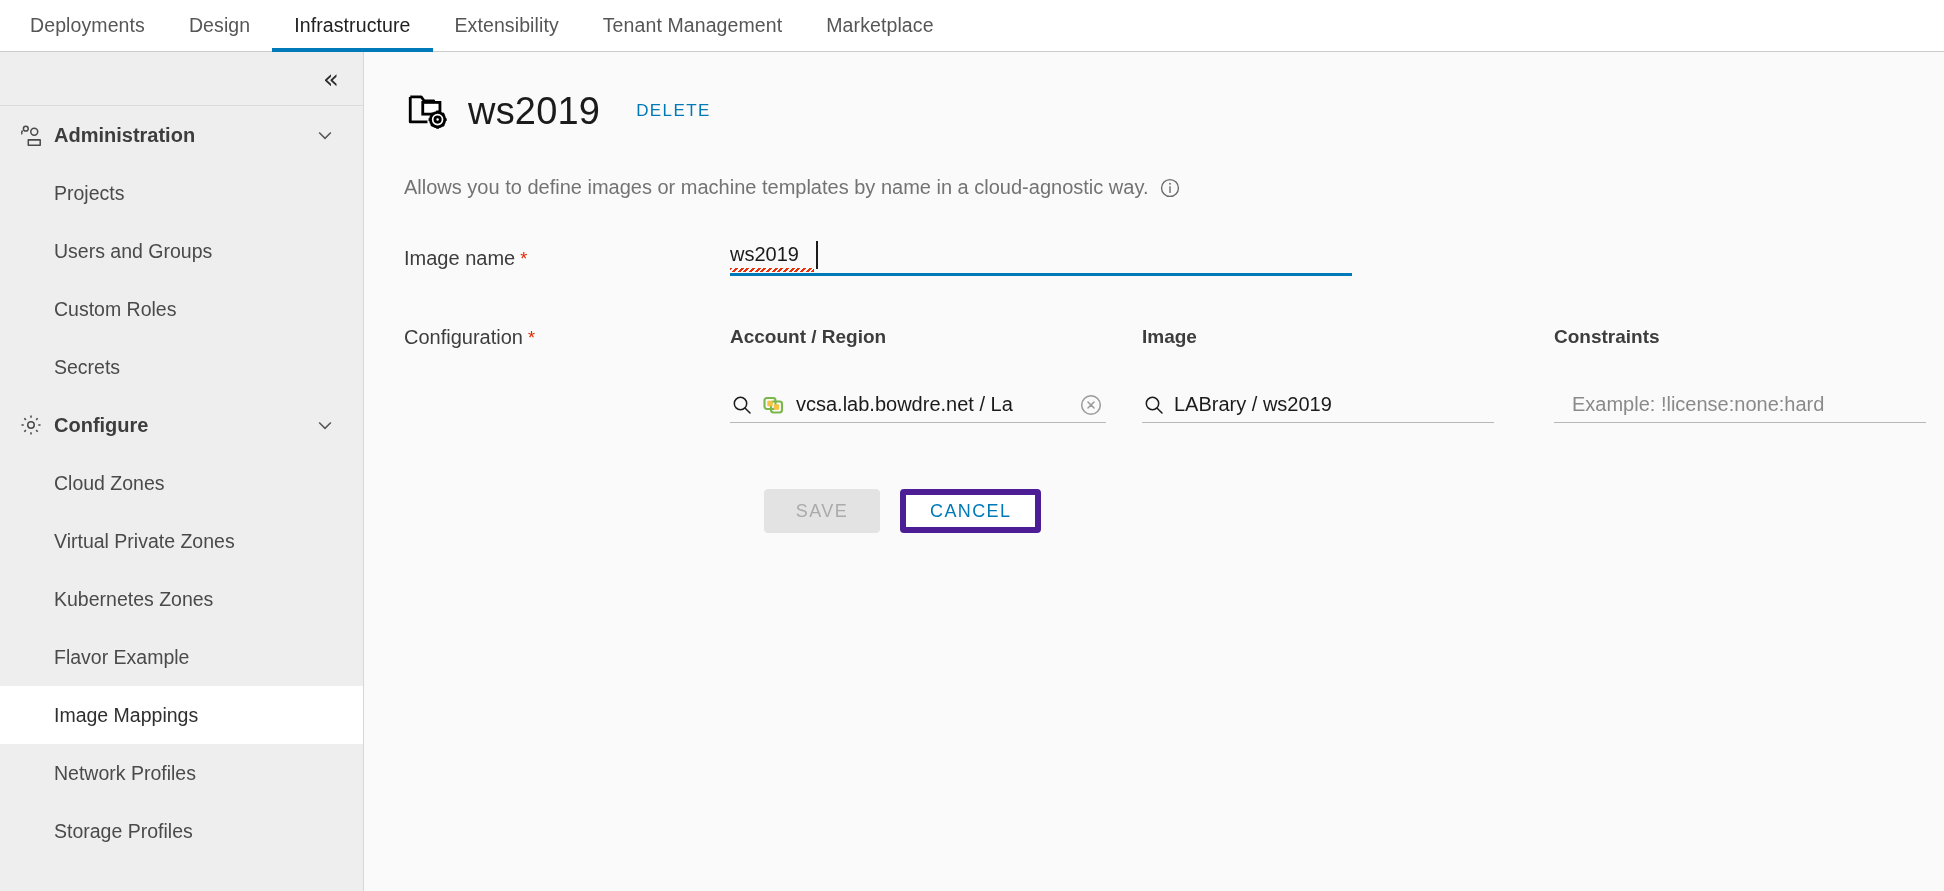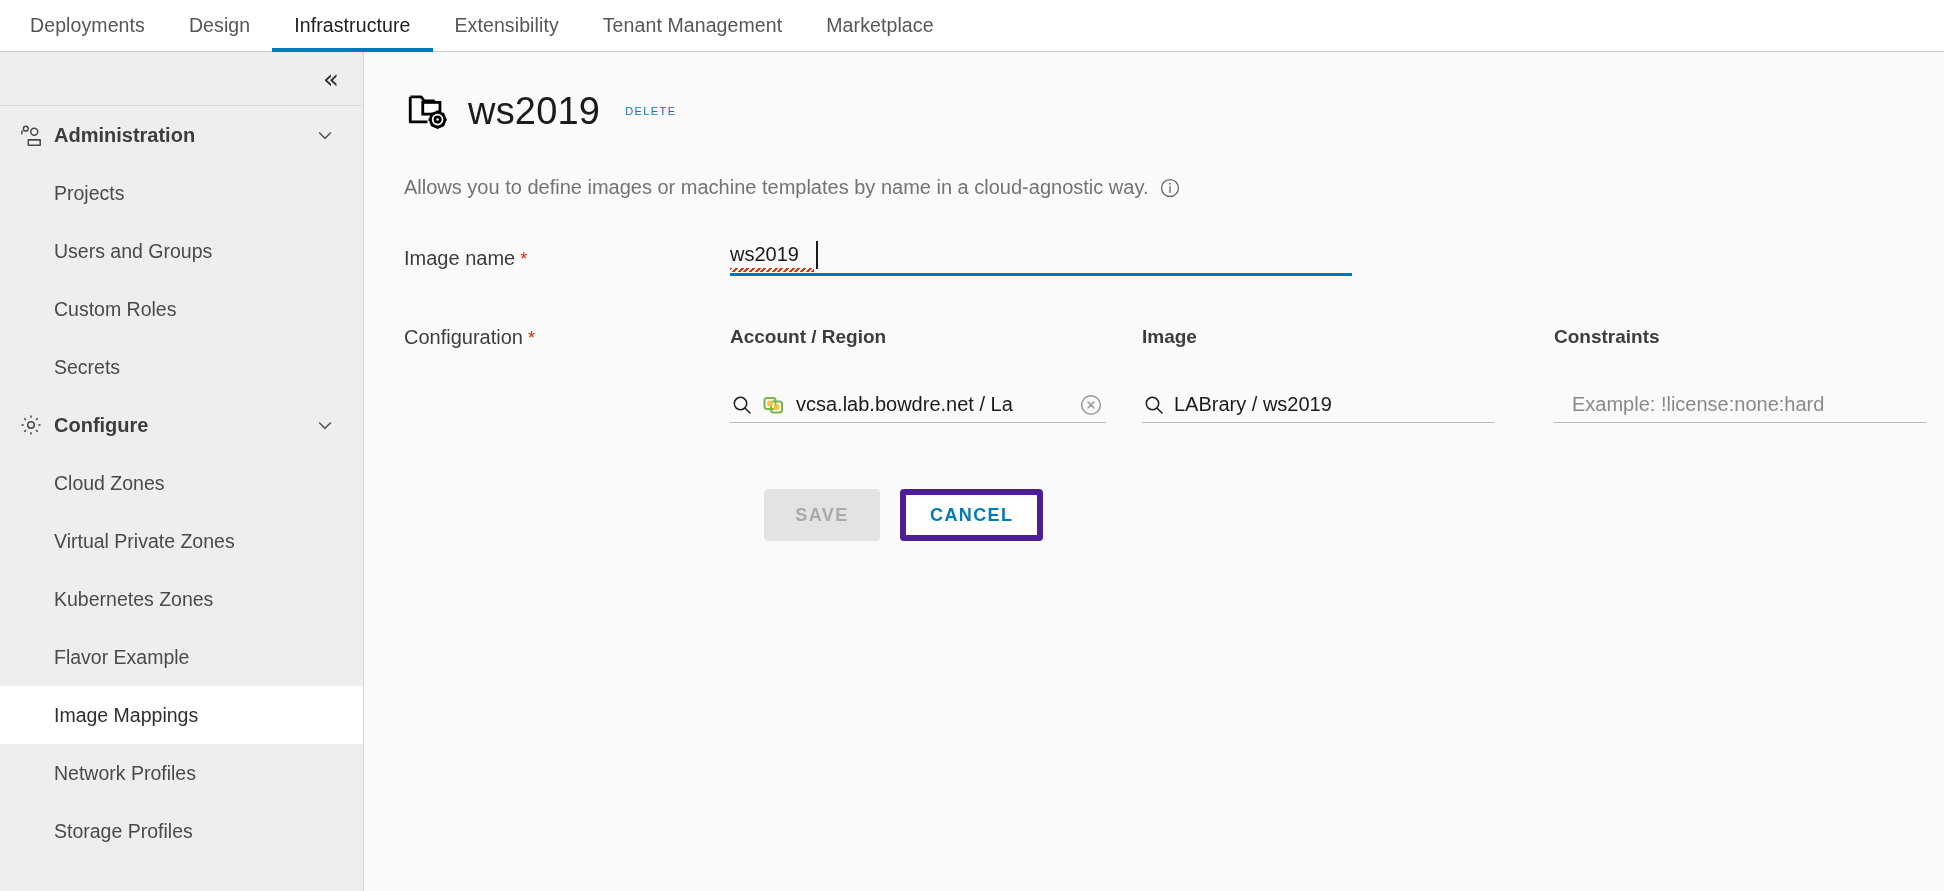--- a/index.html
+++ b/index.html
@@ -118,23 +118,23 @@
     height: 66px;
   }
   .title-icon { width: 50px; height: 50px; margin-right: 14px; flex: 0 0 50px; }
   .page-title {
     font-size: 38px;
     color: #1b1b1b;
     font-weight: normal;
     letter-spacing: .2px;
   }
   .delete-link {
-    margin-left: 25px;
+    margin-left: 36px;
     color: #0079b8;
-    font-size: 11px;
+    font-size: 17px;
     letter-spacing: 1.4px;
     cursor: pointer;
     text-transform: uppercase;
   }
 
   .description {
     padding-left: 40px;
     margin-top: 32px;
     font-size: 20px;
     color: #737373;
@@ -207,31 +207,30 @@
     color: #1b1b1b;
     white-space: nowrap;
     overflow: hidden;
     flex: 1;
   }
   .field-ph { font-size: 20px; color: #8a8a8a; padding-left: 18px; }
   .clear-btn { flex: 0 0 28px; display: flex; align-items: center; cursor: pointer; margin-left: 4px; }
 
   .buttons { display: flex; padding-left: 400px; margin-top: 66px; }
   .btn {
-    height: 52px;
+    height: 44px;
     min-width: 116px;
     padding: 0 24px;
     font-size: 18px;
     letter-spacing: 1.4px;
     border-radius: 4px;
     display: flex; align-items: center; justify-content: center;
     cursor: pointer;
     text-transform: uppercase;
     font-family: "Liberation Sans", sans-serif;
-    font-weight: bold;
   }
   .btn-save { background: #e3e3e3; color: #aaaaaa; border: 1px solid #e3e3e3; cursor: default; }
   .btn-cancel { background: #ffffff; color: #0079b8; border: 6px solid #4c1d95; margin-left: 20px; }
 </style>
 </head>
 <body>
 
 <div class="topnav">
   <div class="nav-tab">
       <span>Deployments</span>

